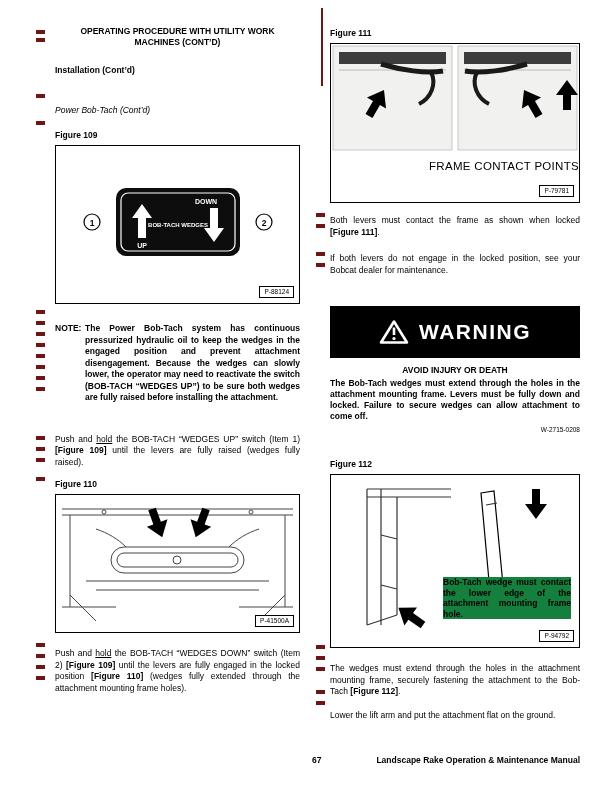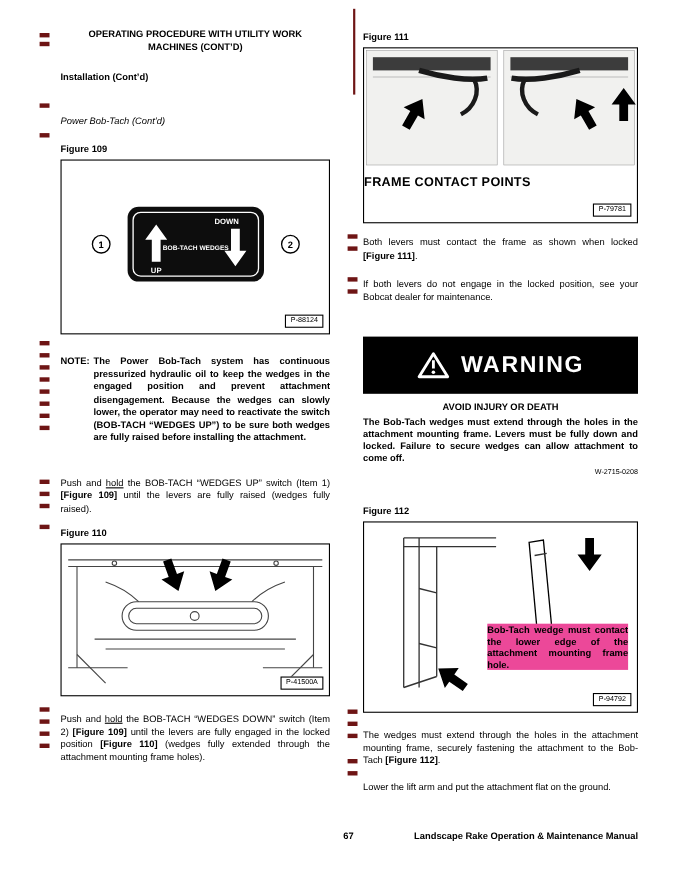--- a/index.html
+++ b/index.html
@@ -44,26 +44,26 @@
   .warn-banner {
     height: 52px; background: #000;
     display: flex; align-items: center; justify-content: center; gap: 10px;
   }
   .warn-title { color: #fff; font-size: 21px; font-weight: bold; letter-spacing: 1.5px; }
   .warn-sub { text-align: center; font-weight: bold; font-size: 8.5px; margin-top: 7px; }
   .warn-body { font-weight: bold; font-size: 8.5px; line-height: 11px; text-align: justify; margin-top: 3px; }
   .warn-code { text-align: right; font-size: 6.5px; margin-top: 4px; }
 
   .fig-caption {
-    font-weight: bold; font-size: 11.5px; letter-spacing: 0.3px;
-    text-align: left; margin-top: 8px;
+    font-weight: normal; font-size: 11.5px; letter-spacing: 0.3px;
+    text-align: right; margin-top: 8px;
   }
   .fig112-callout {
-    position: absolute; left: 112px; top: 92px; width: 128px;
-    background: #ec4899; font-weight: bold; font-size: 8.5px;
+    position: absolute; left: 112px; top: 102px; width: 128px;
+    background: #15803d; font-weight: bold; font-size: 8.5px;
     line-height: 10.5px; text-align: justify;
   }
 
   .footer { position: absolute; top: 755px; left: 0; width: 612px; font-size: 8.5px; font-weight: bold; }
   .footer-page-num { position: absolute; left: 312px; }
   .footer-title { position: absolute; right: 32px; }
 
   svg { display: block; }
 </style>
 </head>

